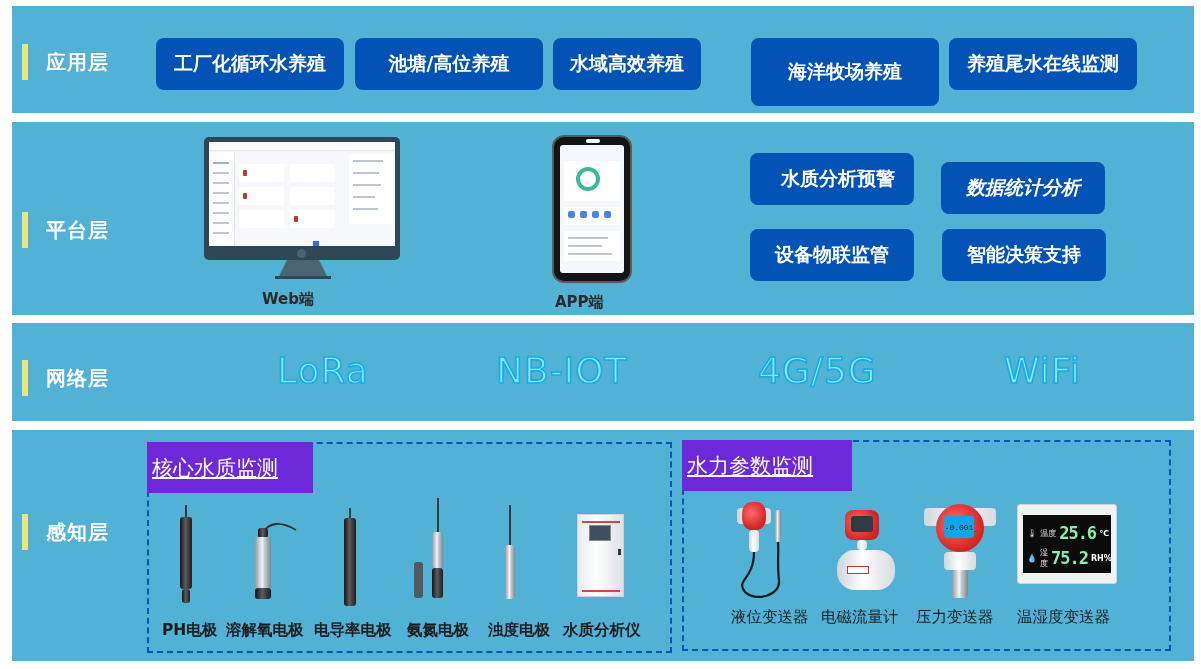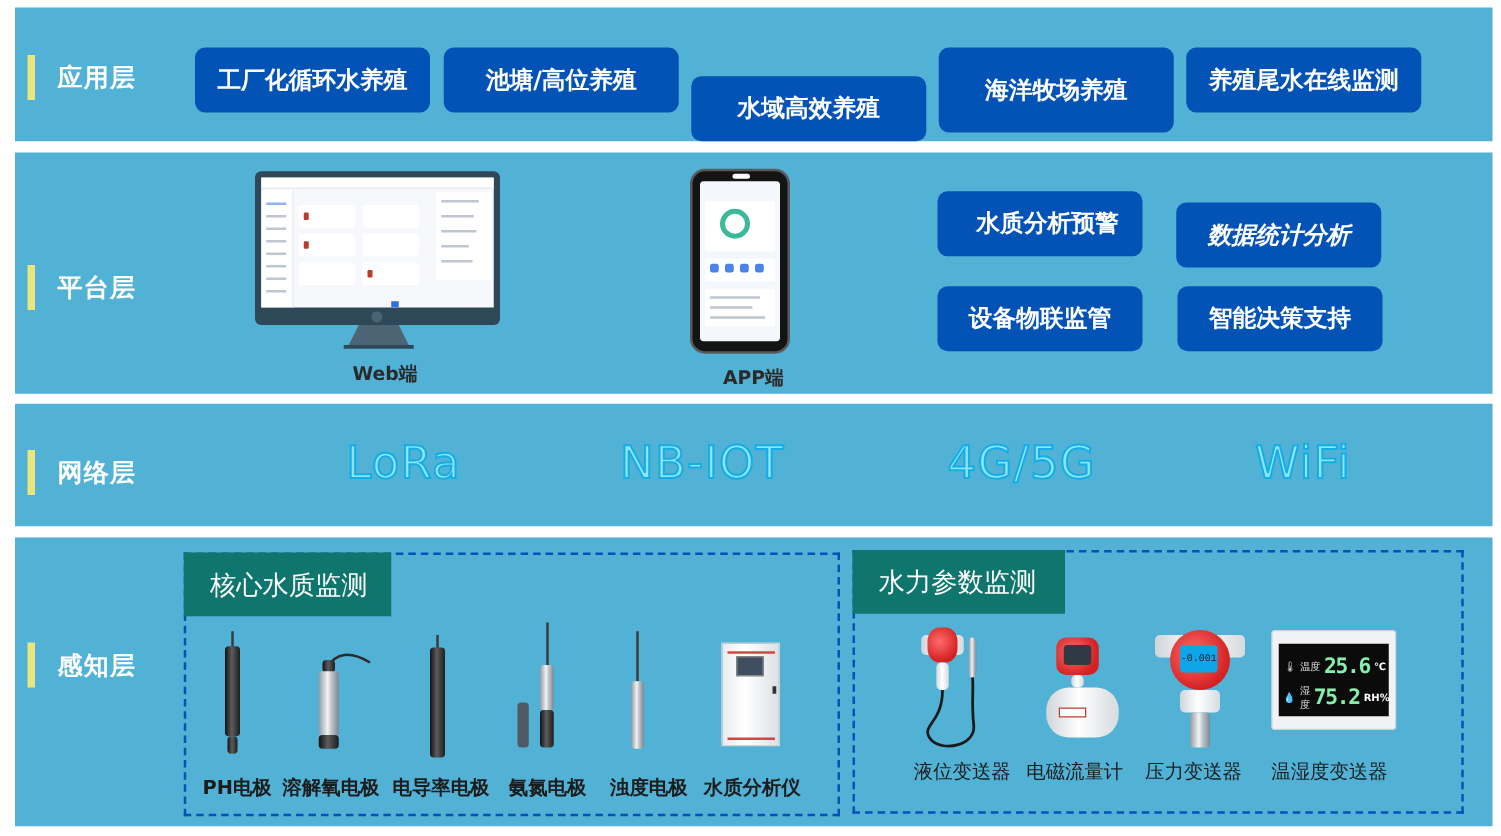--- a/index.html
+++ b/index.html
@@ -20,21 +20,21 @@
           display: flex; align-items: center; justify-content: center; font-size: 19px; font-weight: bold; }
 
   
   .monitor { position: absolute; left: 204px; top: 137px; width: 196px; height: 123px;
              background: #2f4858; border-radius: 5px; }
   .monitor-screen { position: absolute; left: 5px; top: 5px; width: 186px; height: 104px; background: #f6f8fb; overflow: hidden; }
   .monitor-cam { position: absolute; left: 93px; top: 112px; width: 9px; height: 9px; border-radius: 50%; background: #4a6374; }
   .monitor-neck { position: absolute; left: 278px; top: 260px; width: 50px; height: 18px;
                   background: #4d6474; clip-path: polygon(18% 0, 82% 0, 100% 100%, 0 100%); }
   .monitor-base { position: absolute; left: 275px; top: 276px; width: 56px; height: 3px; background: #2f4858; }
-  .dev-caption { position: absolute; color: #2a2a2a; font-size: 15px; font-weight: bold; text-align: right; }
+  .dev-caption { position: absolute; color: #2a2a2a; font-size: 15px; font-weight: bold; text-align: left; }
 
   .ms-sidebar { position: absolute; left: 0; top: 10px; width: 26px; height: 94px; background: #ffffff; border-right: 1px solid #e3e7ee; }
   .ms-top { position: absolute; left: 0; top: 0; width: 186px; height: 9px; background: #ffffff; border-bottom: 1px solid #e3e7ee; }
   .ms-card { position: absolute; width: 45px; height: 18px; background: #ffffff; border-radius: 2px; }
   .ms-right { position: absolute; left: 140px; top: 12px; width: 44px; height: 70px; background: #ffffff; }
   .ms-line { position: absolute; height: 2px; background: #bfc6d1; }
   .ms-dot { position: absolute; width: 4px; height: 6px; background: #c03a2b; border-radius: 1px; }
 
   .phone { position: absolute; left: 552px; top: 135px; width: 80px; height: 148px;
            background: #141414; border-radius: 12px; border: 2px solid #5a5a5a; }
@@ -43,22 +43,22 @@
   .phone-card { position: absolute; background: #ffffff; border-radius: 2px; }
   .phone-icon { position: absolute; width: 7px; height: 7px; border-radius: 2px; background: #4a84e8; }
   .phone-pill { position: absolute; left: 32px; top: 2px; width: 14px; height: 4px; background: #ffffff; border-radius: 3px; }
 
   
   .net-item { position: absolute; top: 350px; font-family: "DejaVu Sans", sans-serif; font-size: 36px;
               color: #8fe4f8; -webkit-text-stroke: 1.6px #13aee6; letter-spacing: 1px; }
 
   
   .group { position: absolute; border: 2px dashed #0352b5; }
-  .group-title { position: absolute; left: -2px; top: -2px; background: #0f766e; color: #ffffff;
-                 font-size: 21px; display: flex; align-items: center; padding-left: 21px; }
+  .group-title { position: absolute; left: -2px; top: -2px; background: #6d28d9; color: #ffffff;
+                 font-size: 21px; display: flex; align-items: center; padding-left: 5px; text-decoration: underline; }
   .sensor-label { position: absolute; color: #1c1c1c; font-size: 15.5px; font-weight: bold; white-space: nowrap; }
 
   .probe { position: absolute; }
   .probe .cable { position: absolute; background: #3b3b3b; }
   .probe .body { position: absolute; border-radius: 3px; }
   .steel { background: linear-gradient(90deg,#8f9aa3,#f2f4f6 45%,#c4ccd2 60%,#7d8790); }
   .black { background: linear-gradient(90deg,#111,#5c5c5c 45%,#1d1d1d); }
 
   .cabinet { position: absolute; left: 577px; top: 514px; width: 47px; height: 83px;
              background: linear-gradient(90deg,#e8ebee,#ffffff 40%,#dde1e5); border: 1px solid #cfd4d9; }
@@ -75,21 +75,21 @@
 </head>
 <body>
 
 <div class="band band-app"></div>
 <div class="layer-label" style="top:44px;">
   <div class="layer-bar"></div>
   <span class="layer-text">应用层</span>
 </div>
 <div class="pill" style="left:156px;top:38px;width:188px;height:52px;">工厂化循环水养殖</div>
 <div class="pill" style="left:355px;top:38px;width:188px;height:52px;">池塘/高位养殖</div>
-<div class="pill" style="left:553px;top:38px;width:188px;height:52px;margin-top:23px;">水域高效养殖</div>
+<div class="pill" style="left:553px;top:38px;width:148px;height:52px;">水域高效养殖</div>
 <div class="pill" style="left:751px;top:38px;width:188px;height:68px;">海洋牧场养殖</div>
 <div class="pill" style="left:949px;top:38px;width:188px;height:52px;">养殖尾水在线监测</div>
 
 <div class="band band-plat"></div>
 <div class="layer-label" style="top:212px;">
   <div class="layer-bar"></div>
   <span class="layer-text">平台层</span>
 </div>
 
 <div class="monitor">

